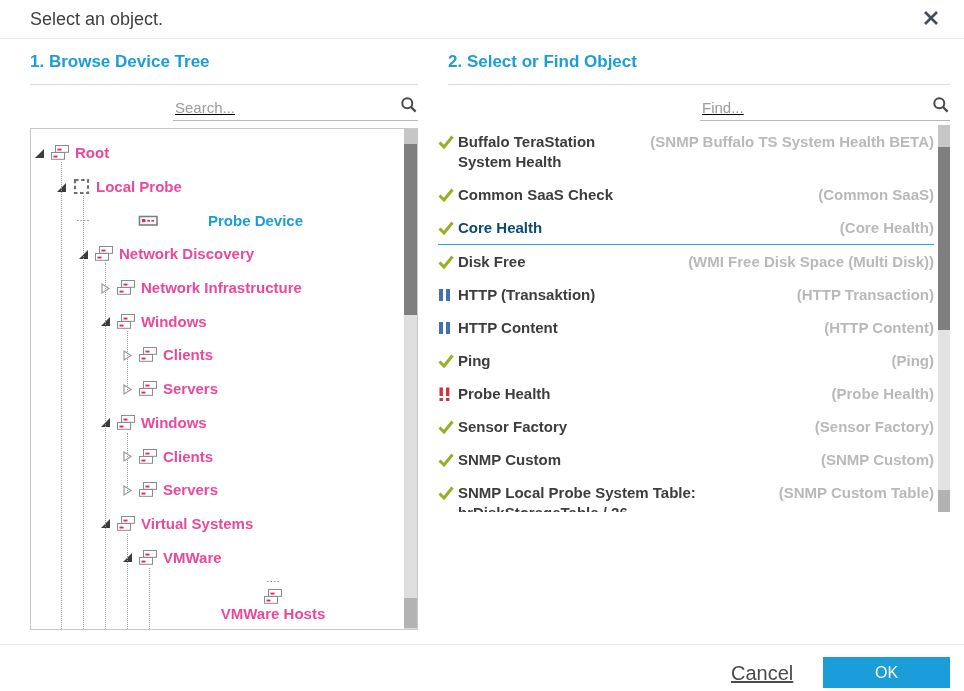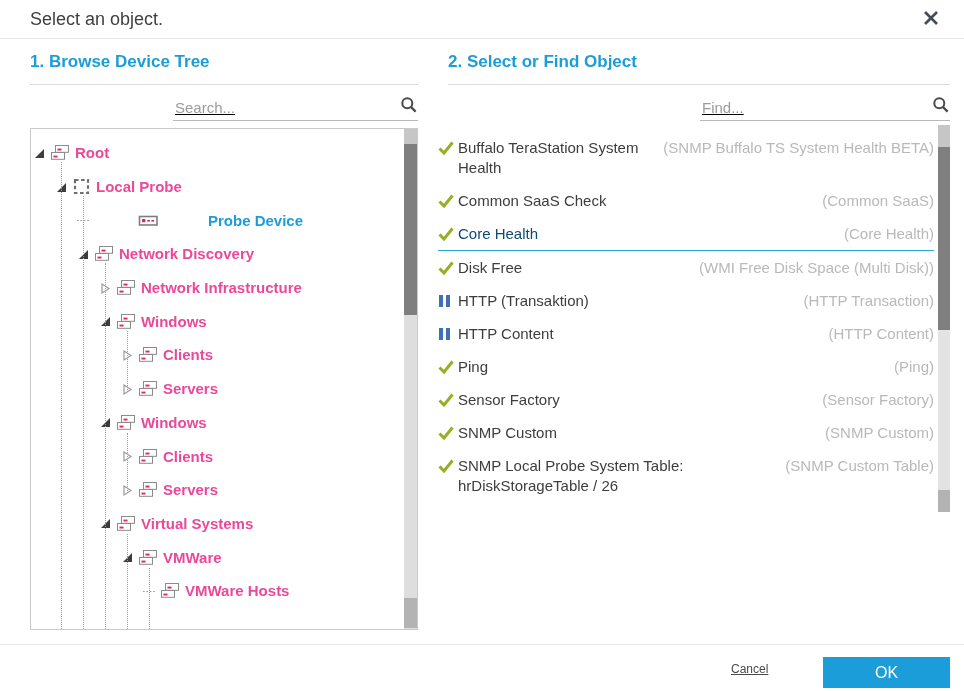--- a/index.html
+++ b/index.html
@@ -38,31 +38,31 @@
 
   .sbar{position:absolute;background:#dedede;}
   .sbar .cap-top{position:absolute;left:0;right:0;top:0;background:#c6c6c6;}
   .sbar .thumb{position:absolute;left:0;right:0;background:#7f7f7f;cursor:pointer;}
   .sbar .cap-bot{position:absolute;left:0;right:0;background:#b3b3b3;}
   .tree-sbar{right:0;top:0;bottom:0;width:13px;}
   .list-sbar{right:0;top:0;height:387px;width:12px;background:#e3e3e3;}
 
   
   .list-wrap{position:absolute;left:-10px;right:0;top:73px;height:387px;overflow:hidden;}
-  .list-inner{position:absolute;left:0;top:6px;right:16px;}
+  .list-inner{position:absolute;left:0;top:0;right:16px;font-weight:bold;}
   .lrow{display:flex;align-items:flex-start;padding:6.5px 0;cursor:pointer;}
   .licon{flex:0 0 16px;margin:2px 4px 0 0;display:flex;}
   .lname{font-size:15px;line-height:20px;color:#3d3d3d;}
   .ltype{margin-left:auto;padding-left:10px;font-size:15px;line-height:20px;
     color:#b9b9b9;white-space:nowrap;text-align:right;}
   .lrow.selrow{border-bottom:1px solid #2aa5dc;}
   .lrow.selrow .lname{color:#0c4a6e;}
 
   
-  .cancel-link{position:absolute;left:731px;top:662px;font-size:12px;color:#4a4a4a;
+  .cancel-link{position:absolute;left:731px;top:662px;font-size:20px;color:#4a4a4a;
     text-decoration:underline;cursor:pointer;}
   .ok-btn{position:absolute;left:823px;top:657px;width:127px;height:31px;
     background:#1b9dd9;color:#fff;border:0;font-family:"Liberation Sans",sans-serif;
     font-size:16px;cursor:pointer;}
 </style>
 </head>
 <body>
 
 <div id="dialog">
   <div class="title">Select an object.</div>
@@ -285,21 +285,21 @@
             <span class="ticon">
               <svg width="20" height="17" viewBox="0 0 20 17">
                 <rect x="5.5" y="1.5" width="13" height="6.8" fill="#fff" stroke="#8b8b8b"></rect>
                 <rect x="7.5" y="4.6" width="4" height="1.9" fill="#e0246d"></rect>
                 <rect x="1.5" y="8.5" width="13" height="6.8" fill="#fff" stroke="#8b8b8b"></rect>
                 <rect x="3.5" y="11.6" width="4" height="1.9" fill="#e0246d"></rect>
               </svg>
             </span>
             <span class="tlabel">VMWare</span>
           </div>
-          <div class="trow" style="padding-left: 111px;">
+          <div class="trow" style="padding-left: 111px; flex-direction: column;">
             <span class="texp">
               <svg width="14" height="14" viewBox="0 0 14 14">
                 <line x1="1" y1="7.5" x2="13" y2="7.5" stroke="#9a9a9a" stroke-width="1.2" stroke-dasharray="1.6 1.8"></line>
               </svg>
             </span>
             <span class="ticon">
               <svg width="20" height="17" viewBox="0 0 20 17">
                 <rect x="5.5" y="1.5" width="13" height="6.8" fill="#fff" stroke="#8b8b8b"></rect>
                 <rect x="7.5" y="4.6" width="4" height="1.9" fill="#e0246d"></rect>
                 <rect x="1.5" y="8.5" width="13" height="6.8" fill="#fff" stroke="#8b8b8b"></rect>
@@ -397,20 +397,32 @@
             <span class="licon">
               <svg width="16" height="16" viewBox="0 0 16 16">
                 <path d="M1.5 8.5 L6 13 L14.5 2.5" fill="none" stroke="#9aad24" stroke-width="3"></path>
               </svg>
             </span>
             <span class="lname">Ping</span>
             <span class="ltype">(Ping)</span>
           </div>
           <div class="lrow">
             <span class="licon">
+              <svg width="14" height="16" viewBox="0 0 14 16">
+                <rect x="1.5" y="1.5" width="3.4" height="8.5" fill="#d42f3f"></rect>
+                <rect x="1.5" y="12" width="3.4" height="3" fill="#d42f3f"></rect>
+                <rect x="8" y="1.5" width="3.4" height="8.5" fill="#d42f3f"></rect>
+                <rect x="8" y="12" width="3.4" height="3" fill="#d42f3f"></rect>
+              </svg>
+            </span>
+            <span class="lname">Probe Health</span>
+            <span class="ltype">(Probe Health)</span>
+          </div>
+          <div class="lrow">
+            <span class="licon">
               <svg width="16" height="16" viewBox="0 0 16 16">
                 <path d="M1.5 8.5 L6 13 L14.5 2.5" fill="none" stroke="#9aad24" stroke-width="3"></path>
               </svg>
             </span>
             <span class="lname">Sensor Factory</span>
             <span class="ltype">(Sensor Factory)</span>
           </div>
           <div class="lrow">
             <span class="licon">
               <svg width="16" height="16" viewBox="0 0 16 16">

